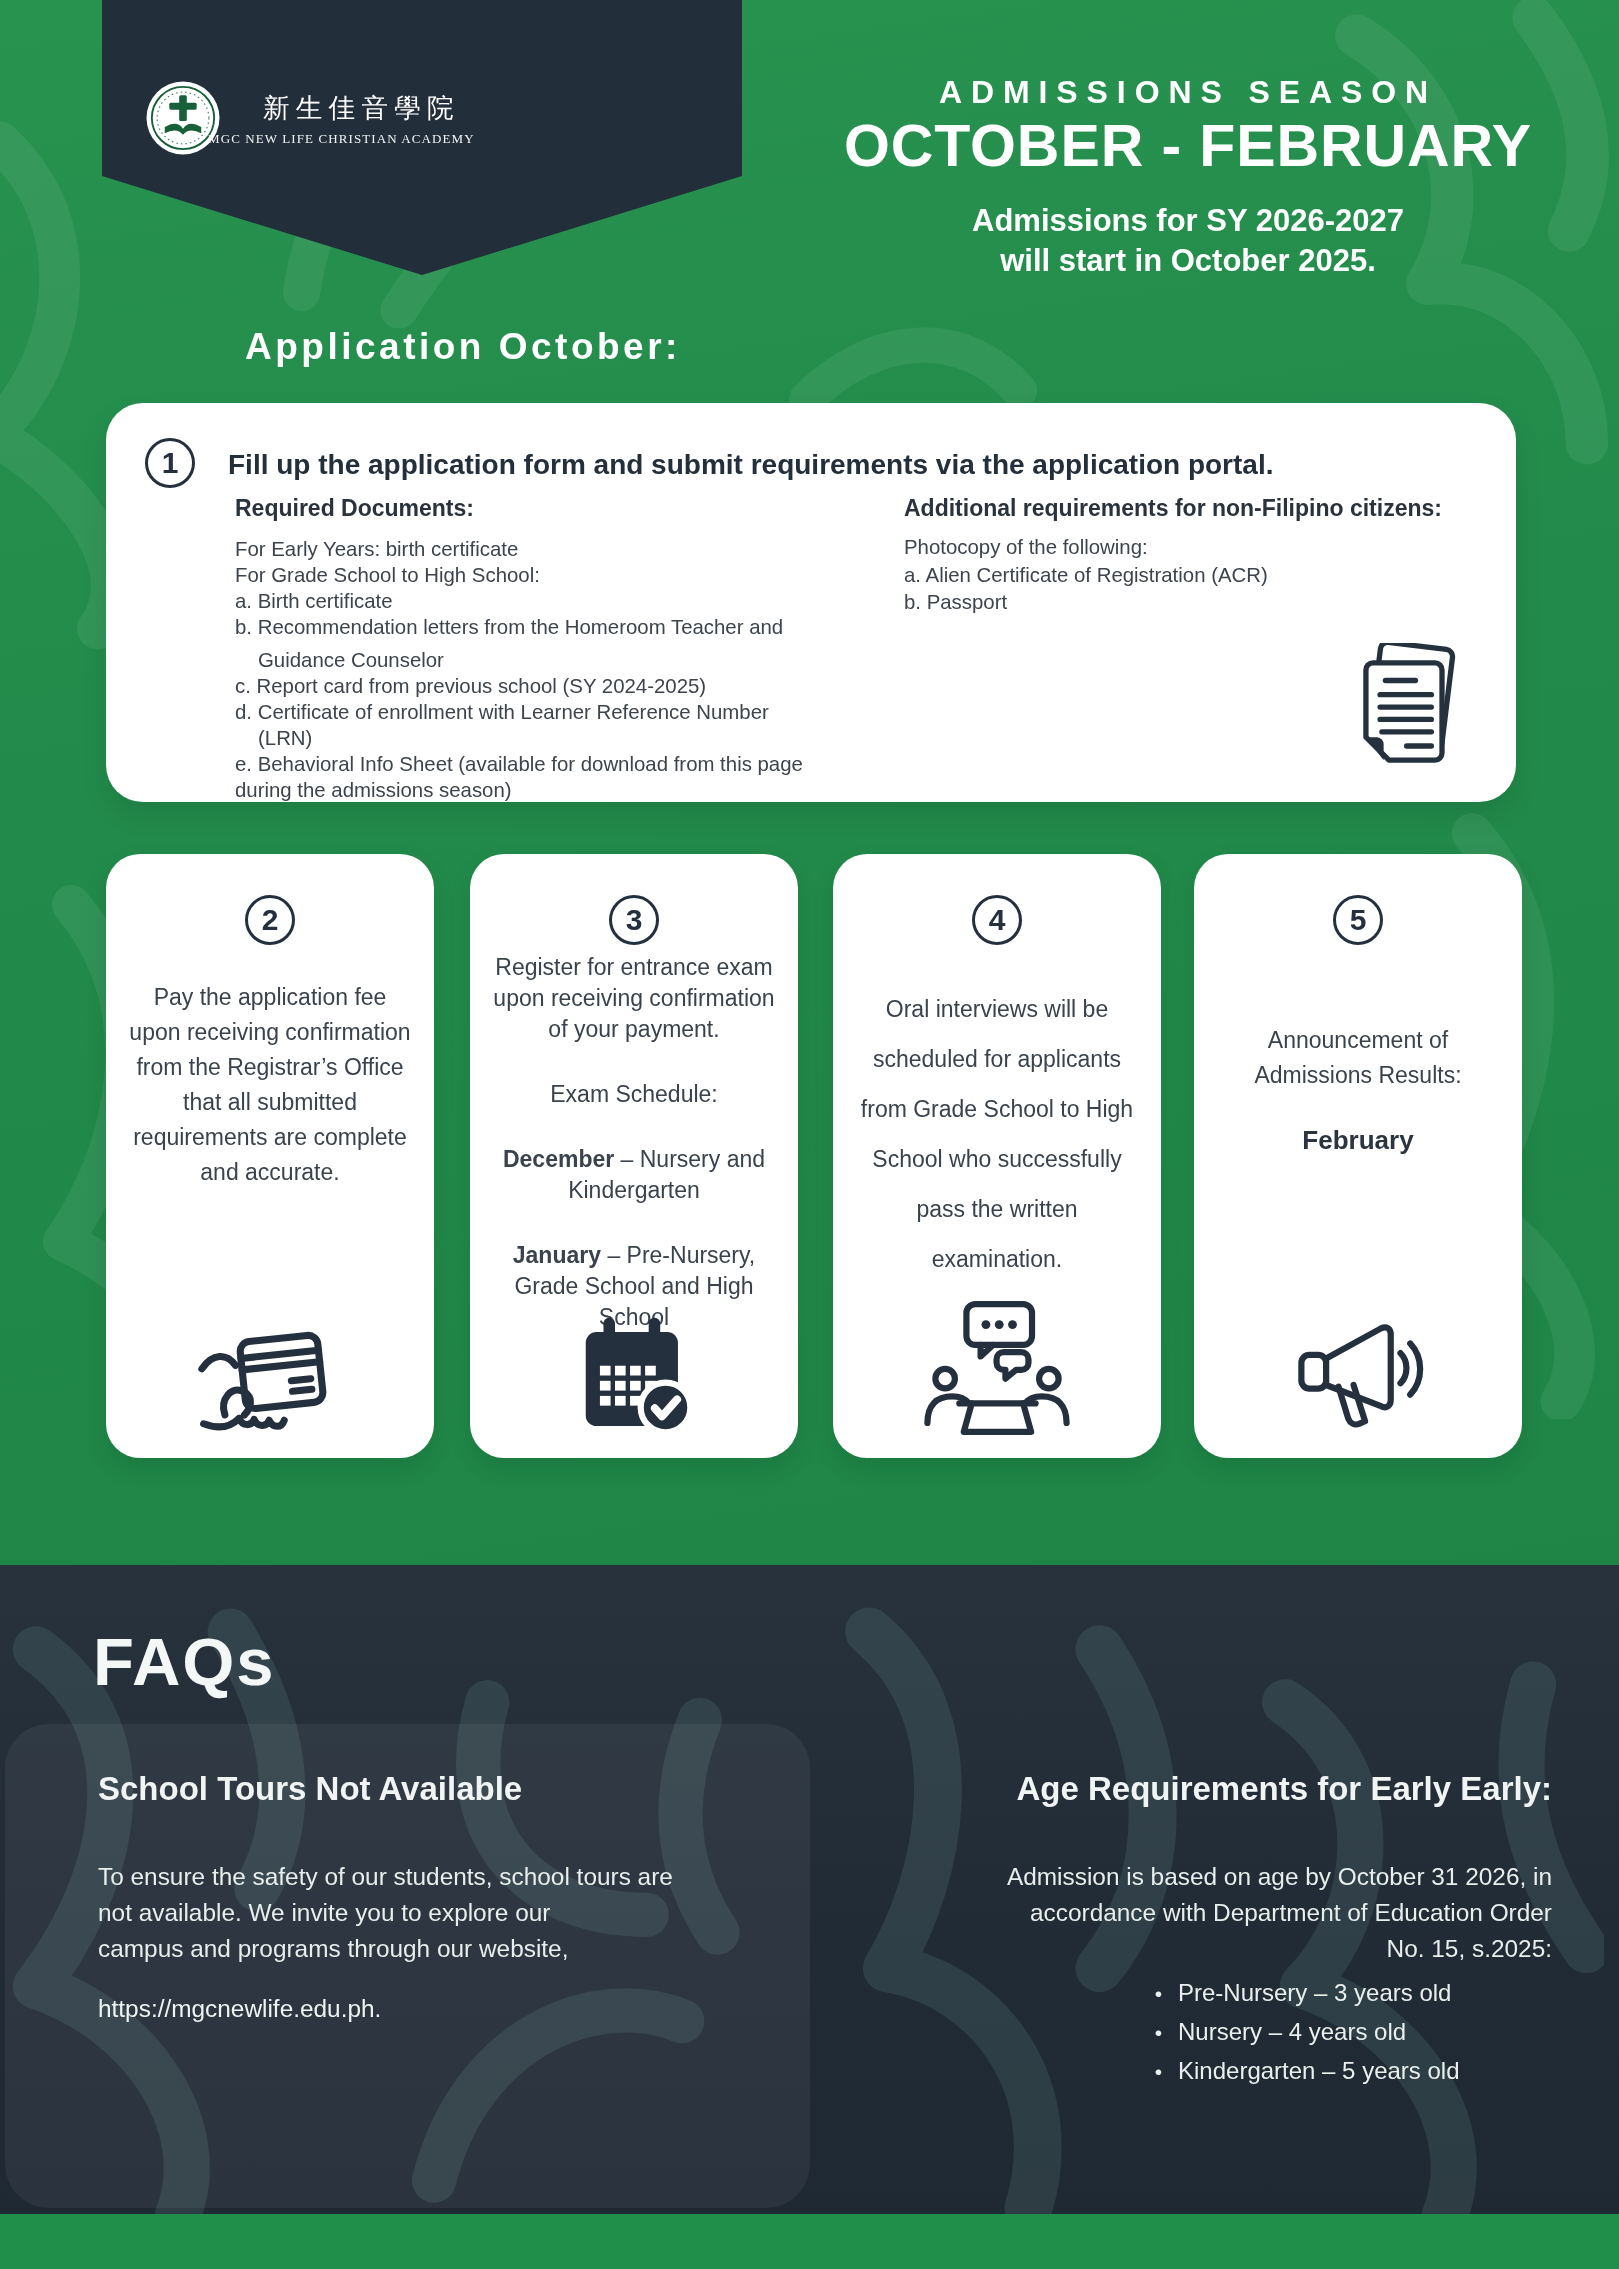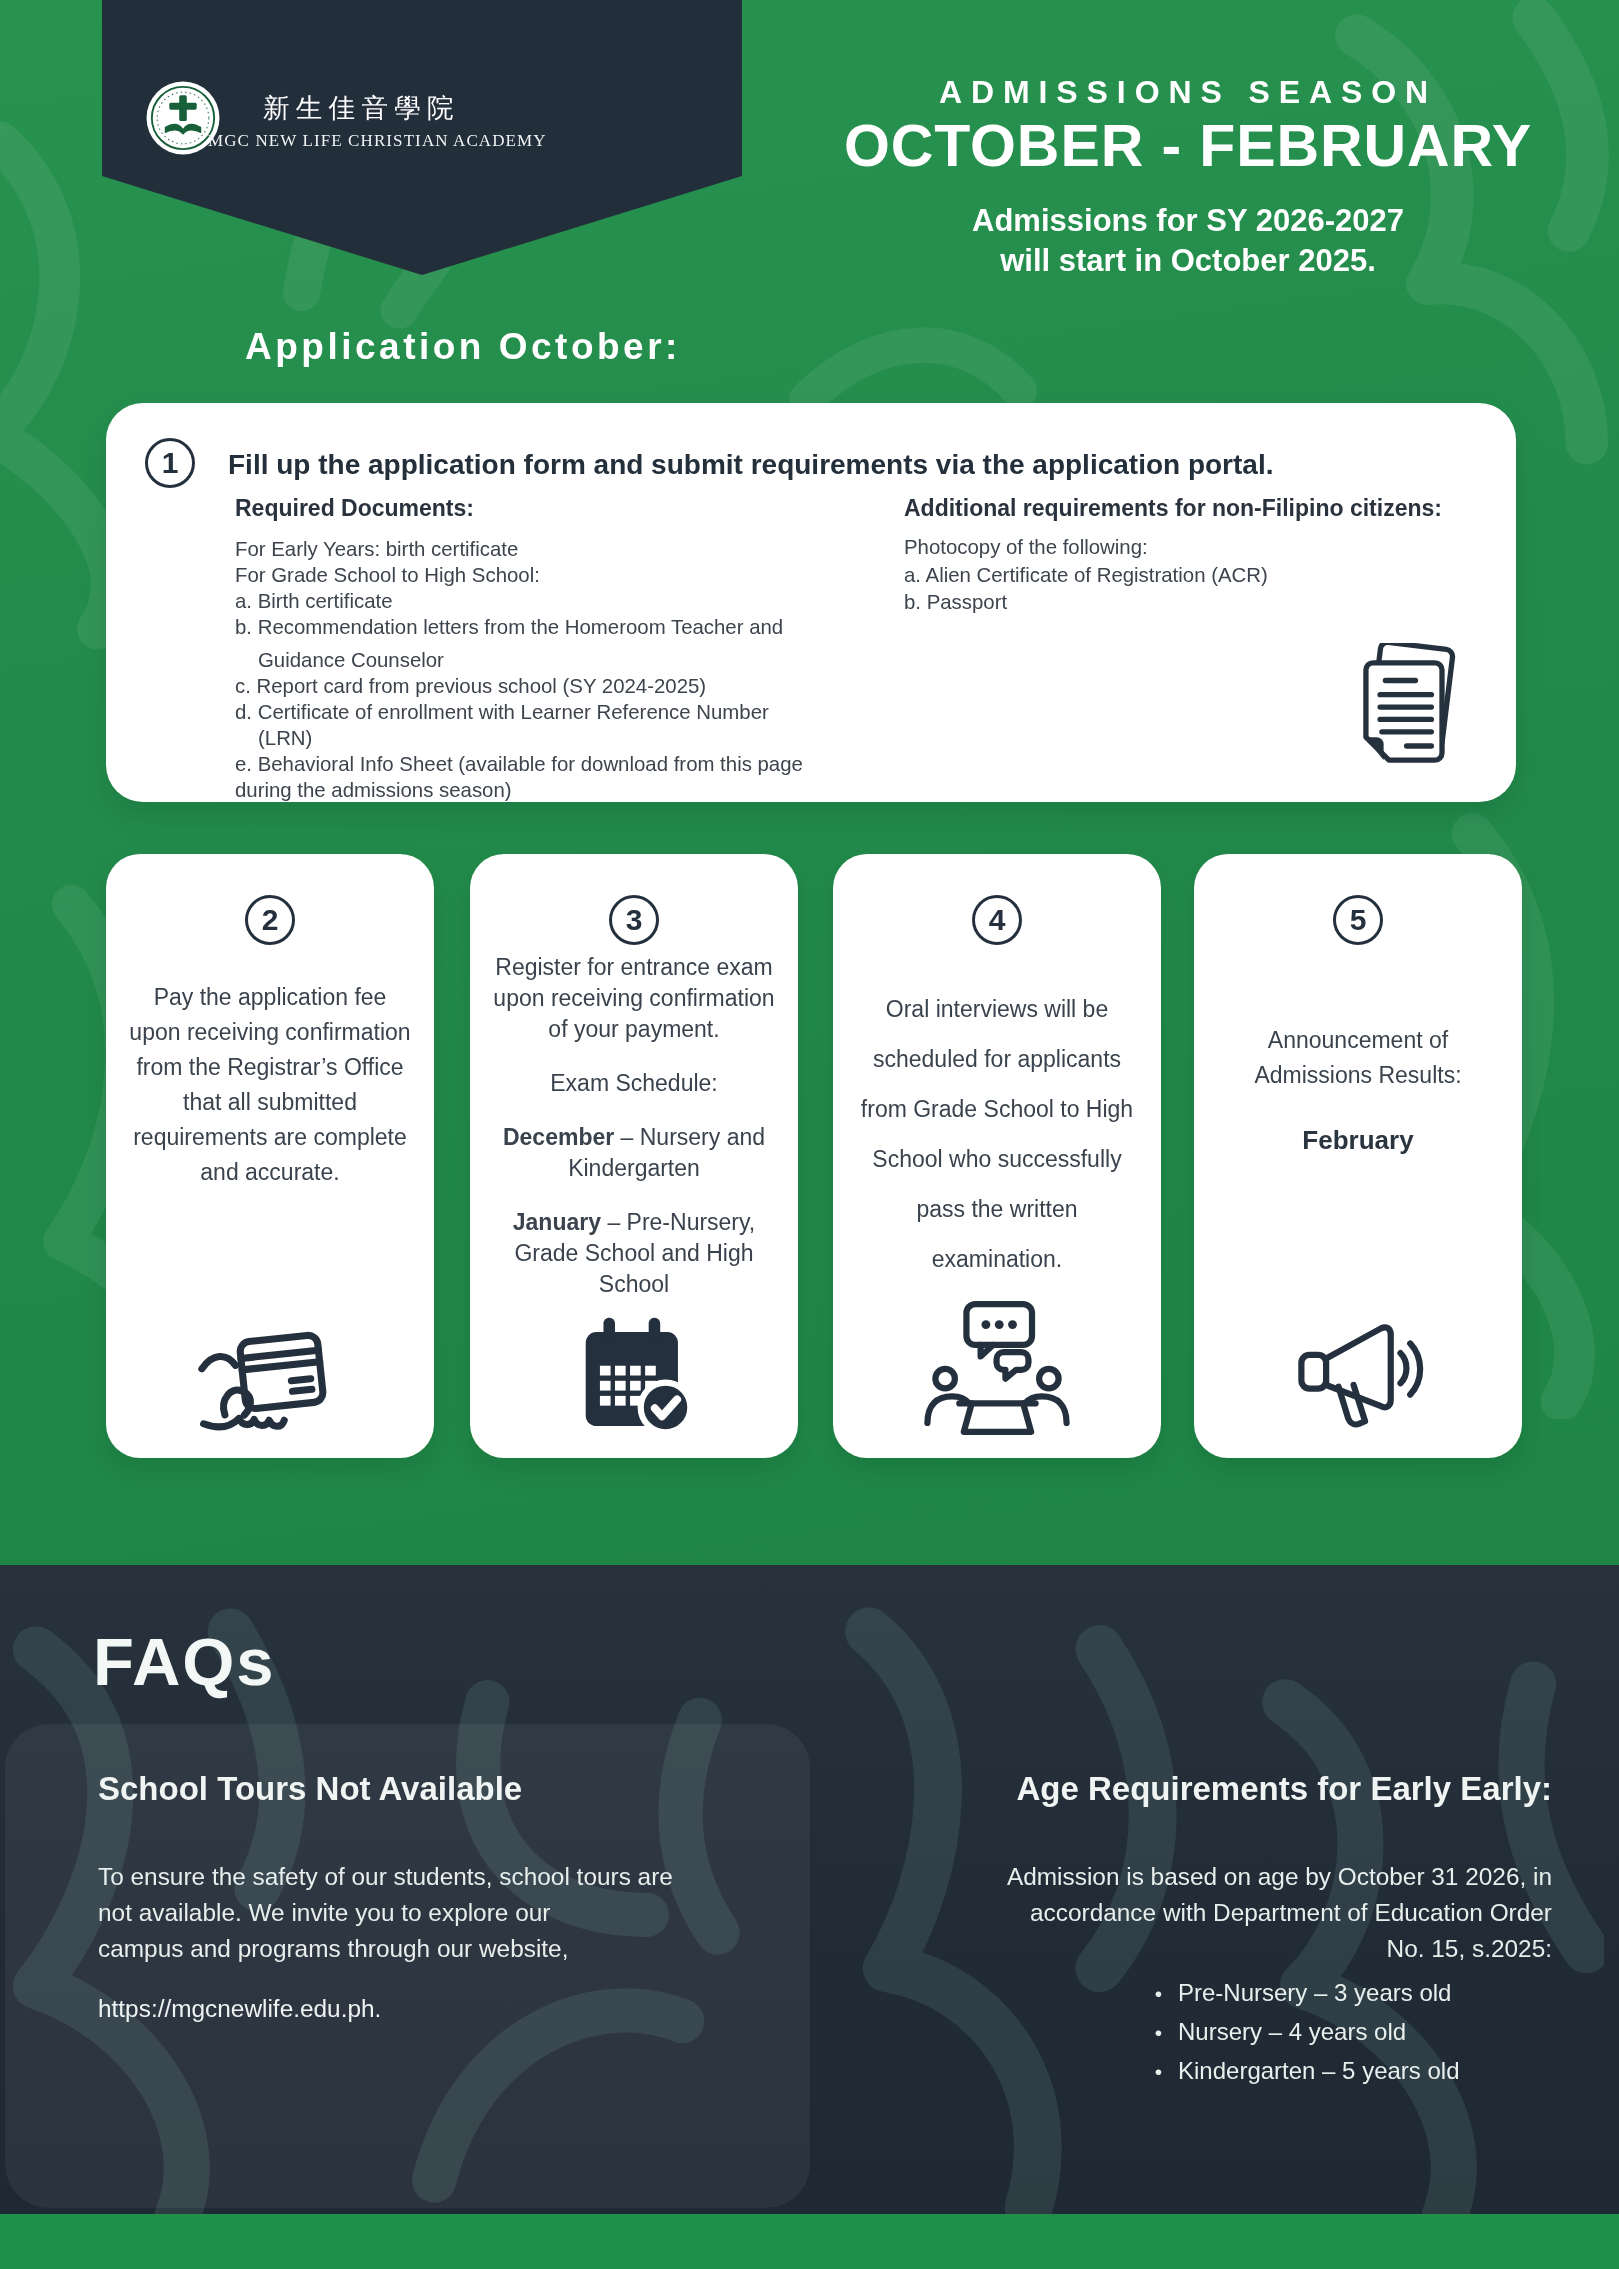--- a/index.html
+++ b/index.html
@@ -18,21 +18,21 @@
   .sq path{fill:none;stroke-linecap:round;stroke-linejoin:round;}
   .sq.g path{stroke:#ffffff;opacity:.07;}
   .sq.n path{stroke:#7fa7a2;opacity:.16;}
 
   
   .banner{position:absolute;left:102px;top:0;width:640px;height:275px;background:#232e3b;
           clip-path:polygon(0 0,100% 0,100% 64%,50% 100%,0 64%);}
   .logo{position:absolute;left:43px;top:80px;width:76px;height:76px;}
   .logo-cn{position:absolute;left:161px;top:90px;width:284px;font-size:26.6px;letter-spacing:6.2px;
            color:#ffffff;font-family:"DejaVu Serif",serif;}
-  .logo-name{position:absolute;left:106px;top:131px;width:408px;font-size:17px;letter-spacing:1.1px;
+  .logo-name{position:absolute;left:106px;top:131px;width:408px;font-size:13px;letter-spacing:1.1px;
              color:#f2f5f5;text-transform:uppercase;font-family:"Liberation Serif",serif;}
 
   .hdr{position:absolute;left:780px;top:74px;width:816px;text-align:center;color:#ffffff;}
   .season-label{font-size:32px;font-weight:700;letter-spacing:8.9px;}
   .season-range{font-size:59px;font-weight:800;letter-spacing:0.9px;margin-top:1px;white-space:nowrap;}
   .hdr-sub{font-size:31px;font-weight:700;line-height:40px;margin-top:21px;}
 
   .proc-title{position:absolute;left:245px;top:326px;font-size:37px;font-weight:700;
               letter-spacing:3.5px;color:#ffffff;}
 
@@ -53,21 +53,21 @@
   .c1-right-list{margin-top:12.4px;font-size:20.4px;line-height:27.5px;color:#3d444d;}
   .c1-icon{position:absolute;right:51px;bottom:30px;width:115px;height:129px;}
 
   .scard{position:absolute;top:854px;width:328px;height:604px;background:#ffffff;border-radius:34px;
          box-shadow:0 10.6px 23px rgba(0,0,0,.10);text-align:center;}
   .scard .num-wrap{display:flex;justify-content:center;margin-top:41px;}
   .stext{font-size:23px;line-height:35px;color:#3a434d;padding:0 23px;}
   .scard2{left:106px;}  .scard3{left:470px;}  .scard4{left:833px;}  .scard5{left:1194px;}
   .scard2 .stext{margin-top:35px;}
   .scard3 .stext{margin-top:7px;line-height:31px;}
-  .scard3 .p-gap{margin-top:23px;text-align:center;}
+  .scard3 .p-gap{margin-top:34px;text-align:center;}
   .scard4 .stext{margin-top:39px;line-height:50px;}
   .scard5 .stext{margin-top:78px;}
   .scard5 .p-bold{margin-top:30px;font-weight:700;font-size:26px;color:#2b3540;}
   .sicon{position:absolute;bottom:19.5px;left:0;right:0;display:flex;justify-content:center;}
 
   
   .faq-title{position:absolute;left:93px;top:1623px;font-size:67px;font-weight:800;
              letter-spacing:1.8px;color:#f3f7f5;}
   .glass{position:absolute;left:5.3px;top:1724px;width:805px;height:484px;border-radius:44px;
          background:rgba(255,255,255,0.055);}

